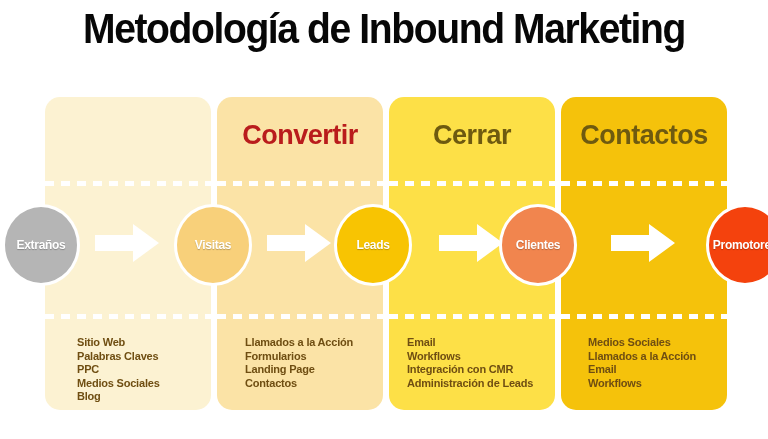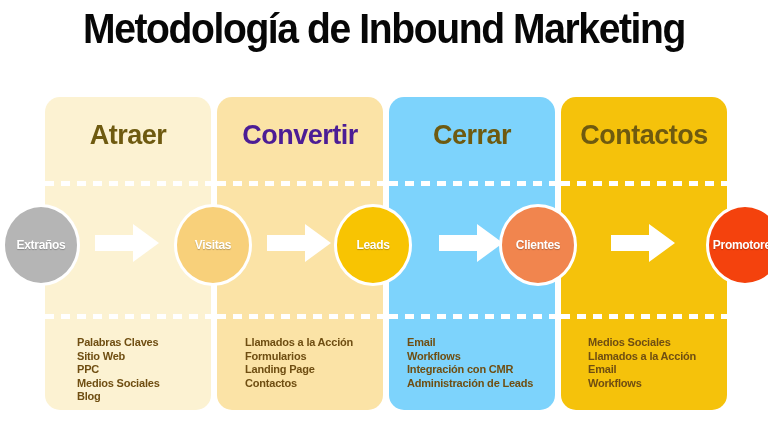--- a/index.html
+++ b/index.html
@@ -99,45 +99,44 @@
   .list-item { margin: 0; }
 </style>
 </head>
 <body>
 
 <h1 class="page-title" style="color: rgb(7, 7, 7);">Metodología de Inbound Marketing</h1>
 
 <div>
 
   <div class="column col-0" style="background-color: rgb(252, 242, 210);">
-    <div class="col-header" style="color: rgb(110, 90, 16);">Atraer</div>
     <div class="dash dash-top"></div>
     <div class="dash dash-bottom"></div>
     <div class="col-list" style="color: rgb(111, 78, 18);">
+        <div class="list-item">Sitio Web</div>
         <div class="list-item">Palabras Claves</div>
-        <div class="list-item">Sitio Web</div>
         <div class="list-item">PPC</div>
         <div class="list-item">Medios Sociales</div>
         <div class="list-item">Blog</div>
       </div>
   </div>
 
   <div class="column col-1" style="background-color: rgb(251, 227, 166);">
-    <div class="col-header" style="color: #4c1d95;">Convertir</div>
+    <div class="col-header" style="color: #b91c1c;">Convertir</div>
     <div class="dash dash-top"></div>
     <div class="dash dash-bottom"></div>
     <div class="col-list" style="color: rgb(111, 78, 18);">
         <div class="list-item">Llamados a la Acción</div>
         <div class="list-item">Formularios</div>
         <div class="list-item">Landing Page</div>
         <div class="list-item">Contactos</div>
       </div>
   </div>
 
-  <div class="column col-2" style="background-color: #7dd3fc;">
+  <div class="column col-2" style="background-color: #fde047;">
     <div class="col-header" style="color: rgb(110, 90, 16);">Cerrar</div>
     <div class="dash dash-top"></div>
     <div class="dash dash-bottom"></div>
     <div class="col-list" style="color: rgb(111, 78, 18);">
         <div class="list-item">Email</div>
         <div class="list-item">Workflows</div>
         <div class="list-item">Integración con CMR</div>
         <div class="list-item">Administración de Leads</div>
       </div>
   </div>

